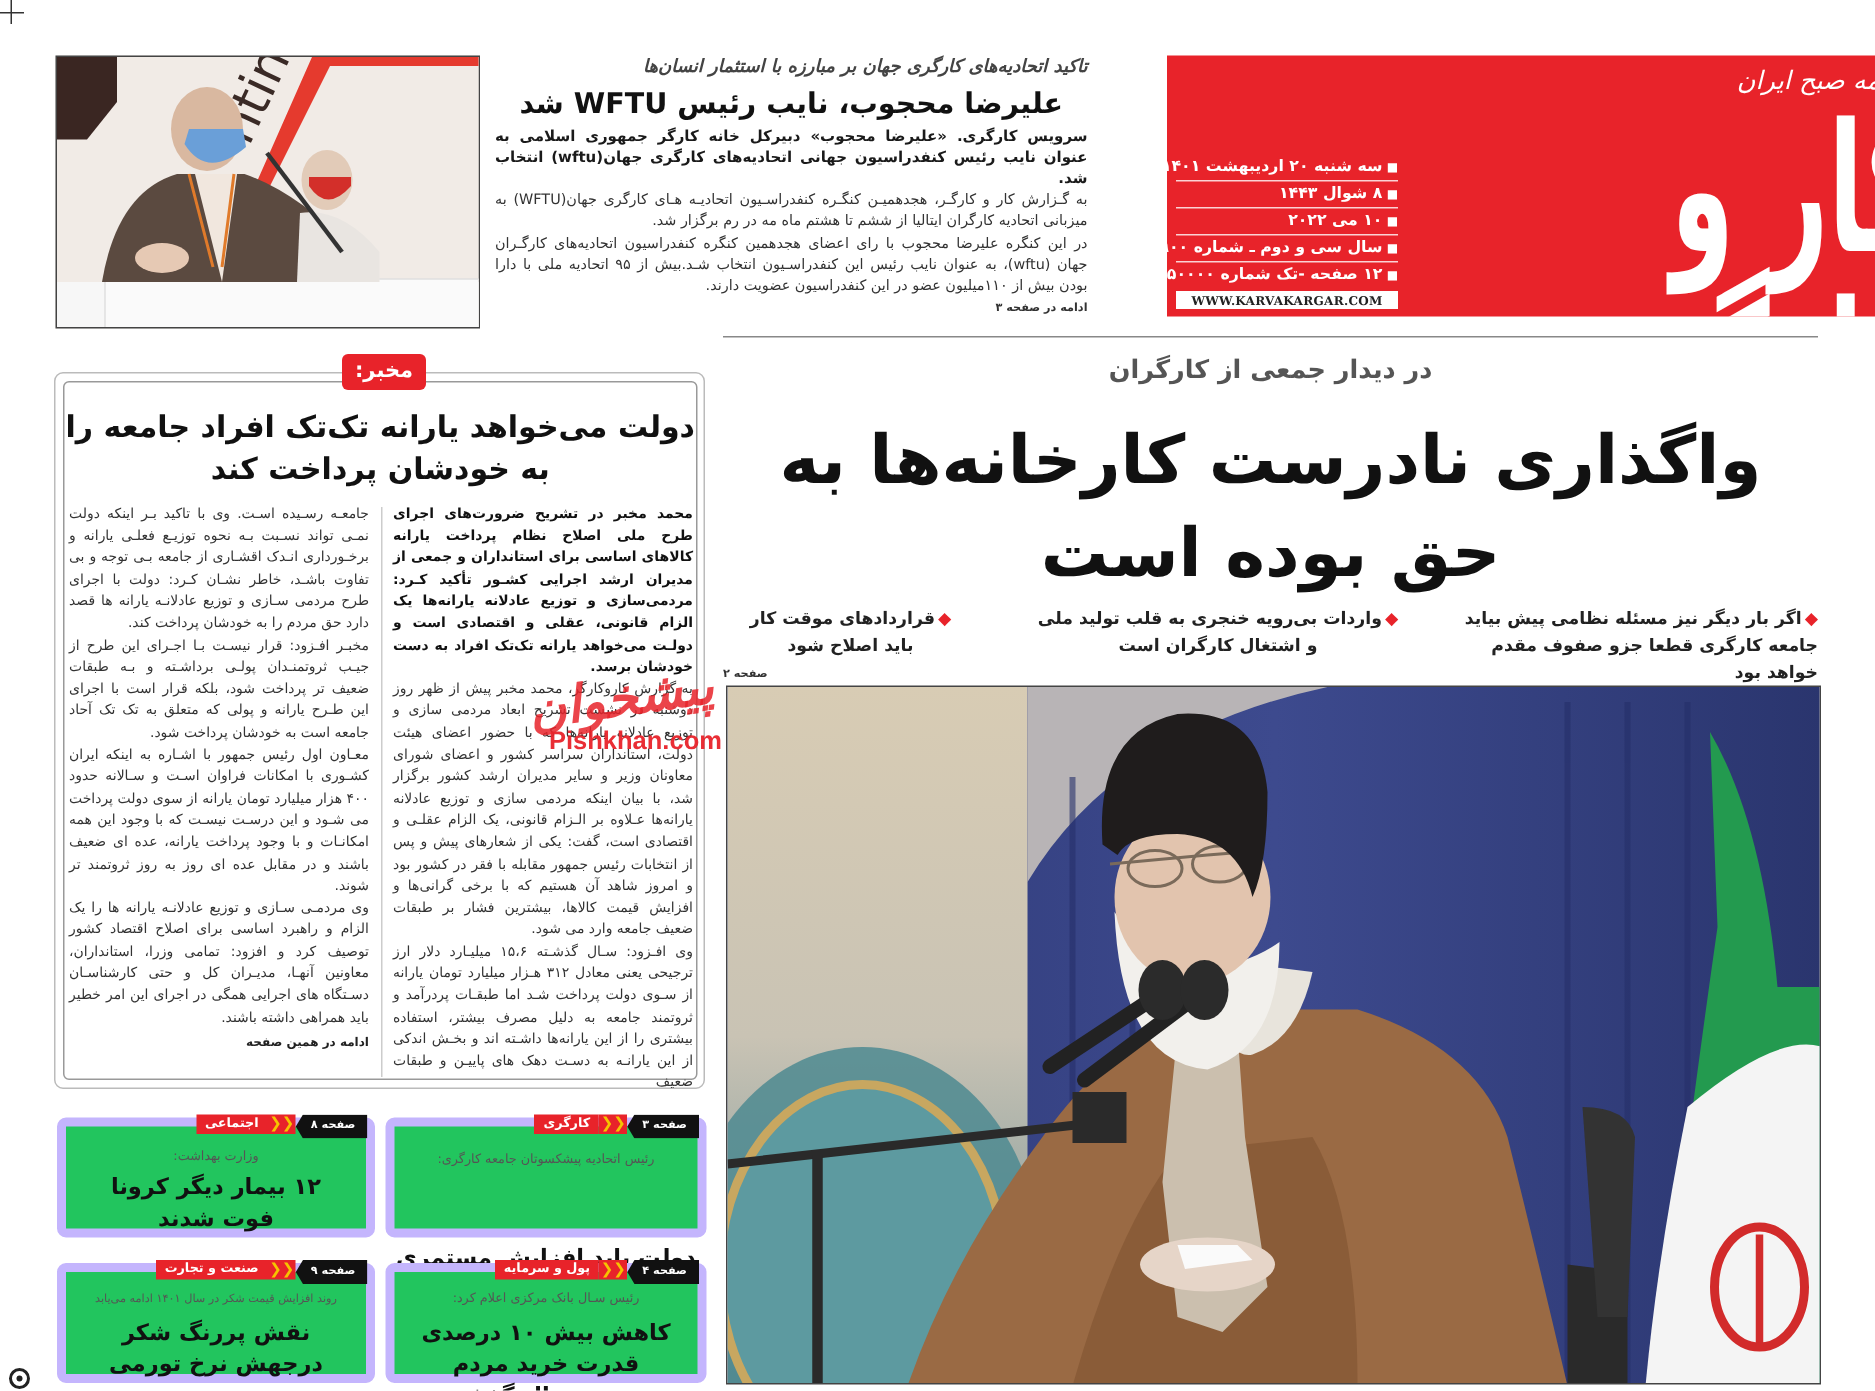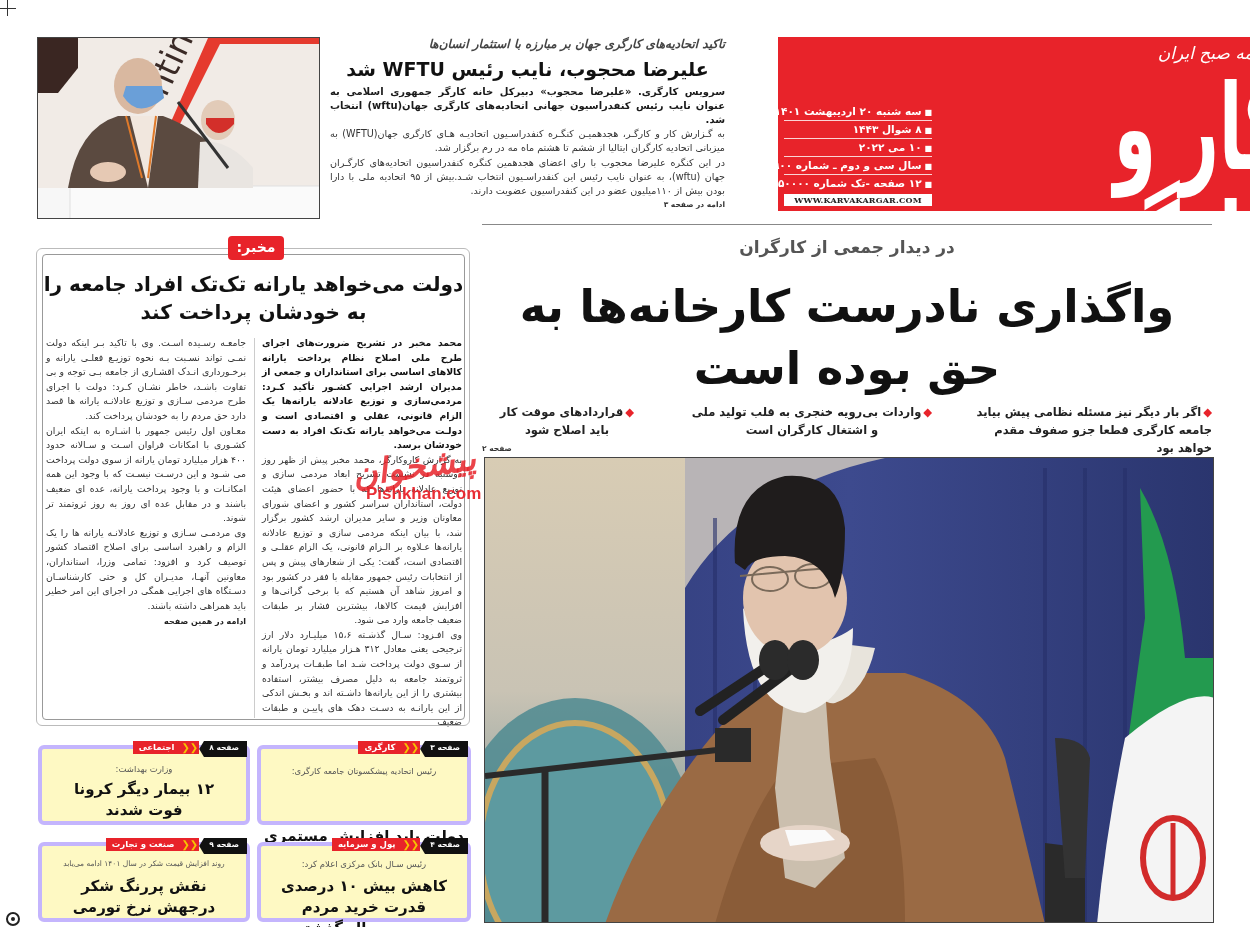--- a/index.html
+++ b/index.html
@@ -58,21 +58,21 @@
   .mk-col-left { left: 46px; top: 336px; width: 200px; }
   .mk-lead { font-weight: bold; color: #111; }
   .mk-cont { font-weight: bold; font-size: 8px; color: #222; margin-top: 2px; }
   .mk-divider { left: 254px; top: 338px; width: 1px; height: 380px; background: #ccc; }
 
   .watermark { left: 366px; top: 445px; width: 110px; direction: ltr; pointer-events: none; }
   .wm-fa { font-family: "DejaVu Serif", serif; font-style: italic; font-weight: bold; font-size: 34px; color: rgba(232,35,42,0.85); direction: rtl; text-align: center; line-height: 40px; transform: rotate(-8deg); }
   .wm-en { font-family: "Liberation Sans", sans-serif; font-weight: bold; font-size: 17px; color: rgba(232,35,42,0.95); line-height: 18px; text-align: center; }
 
   
-  .teaser { border: 4px solid #c4b5fd; border-radius: 6px; background: #fef9c3; text-decoration: underline; }
+  .teaser { border: 6px solid #c4b5fd; border-radius: 6px; background: #22c55e; text-decoration: underline; }
   .tab-strip { position: absolute; height: 13px; display: flex; flex-direction: row-reverse; direction: rtl; align-items: stretch; }
   .tab-sec { background: #e8232a; color: #fff; font-size: 8.5px; font-weight: bold; padding: 0 6px; line-height: 13px; }
   .tab-chev { color: #f5c400; font-size: 10px; font-weight: bold; line-height: 13px; background: #e8232a; padding: 0 1px; }
   .tab-page { background: #111; color: #fff; font-size: 7.5px; font-weight: bold; padding: 0 8px 16px 10px; line-height: 13px; clip-path: polygon(10% 0, 100% 0, 100% 100%, 10% 100%, 0 50%); }
   .tz-kicker { position: absolute; width: 100%; text-align: center; font-size: 8.5px; color: #555; direction: rtl; }
   .tz-title { position: absolute; width: 100%; text-align: center; font-size: 15px; font-weight: bold; line-height: 21px; color: #111; direction: rtl; }
 
   svg { display: block; }
 </style>
 </head>
@@ -224,20 +224,21 @@
 <div class="abs mk-divider"></div>
 
 <div class="abs mk-col mk-col-right">
   <div class="mk-lead">محمد مخبر در تشریح ضرورت‌های اجرای طرح ملی اصلاح نظام پرداخت یارانه کالاهای اساسی برای استانداران و جمعی از مدیران ارشد اجرایی کشـور تأکید کـرد: مردمی‌سازی و توزیع عادلانه یارانه‌ها یک الزام قانونی، عقلی و اقتصادی است و دولـت می‌خواهد یارانه تک‌تک افراد به دست خودشان برسد.</div>
   <div>به گزارش کاروکارگر، محمد مخبر پیش از ظهر روز دوشنبه در نشست تشریح ابعاد مردمی سازی و توزیع عادلانه یارانه‌ها که با حضور اعضای هیئت دولت، استانداران سراسر کشور و اعضای شورای معاونان وزیر و سایر مدیران ارشد کشور برگزار شد، با بیان اینکه مردمی سازی و توزیع عادلانه یارانه‌ها عـلاوه بر الـزام قانونی، یک الزام عقلـی و اقتصادی است، گفت: یکی از شعارهای پیش و پس از انتخابات رئیس جمهور مقابله با فقر در کشور بود و امروز شاهد آن هستیم که با برخی گرانی‌ها و افزایش قیمت کالاها، بیشترین فشار بر طبقات ضعیف جامعه وارد می شود.</div>
   <div>وی افـزود: سـال گذشـته ۱۵،۶ میلیـارد دلار ارز ترجیحی یعنی معادل ۳۱۲ هـزار میلیارد تومان یارانه از سـوی دولت پرداخت شـد اما طبقـات پردرآمد و ثروتمند جامعه به دلیل مصرف بیشتر، استفاده بیشتری را از این یارانه‌ها داشـته اند و بخـش اندکی از این یارانـه به دسـت دهک های پاییـن و طبقات ضعیف</div>
 </div>
 
 <div class="abs mk-col mk-col-left">
   <div>جامعـه رسـیده اسـت. وی با تاکید بـر اینکه دولت نمـی تواند نسـبت بـه نحوه توزیـع فعلـی یارانه و برخـورداری انـدک اقشـاری از جامعه بـی توجه و بی تفاوت باشـد، خاطر نشـان کـرد: دولت با اجرای طرح مردمی سـازی و توزیع عادلانـه یارانه ها قصد دارد حق مردم را به خودشان پرداخت کند.</div>
+  <div>مخبـر افـزود: قرار نیسـت بـا اجـرای این طرح از جیـب ثروتمنـدان پولـی برداشـته و بـه طبقات ضعیف تر پرداخت شود، بلکه قرار است با اجرای این طـرح یارانه و پولی که متعلق به تک تک آحاد جامعه است به خودشان پرداخت شود.</div>
   <div>معـاون اول رئیس جمهور با اشـاره به اینکه ایران کشـوری با امکانات فراوان اسـت و سـالانه حدود ۴۰۰ هزار میلیارد تومان یارانه از سوی دولت پرداخت می شـود و این درسـت نیسـت که با وجود این همه امکانـات و با وجود پرداخت یارانه، عده ای ضعیف باشند و در مقابل عده ای روز به روز ثروتمند تر شوند.</div>
   <div>وی مردمـی سـازی و توزیع عادلانـه یارانه ها را یک الزام و راهبرد اساسی برای اصلاح اقتصاد کشور توصیف کرد و افزود: تمامی وزرا، استانداران، معاونین آنهـا، مدیـران کل و حتی کارشناسـان دسـتگاه های اجرایی همگی در اجرای این امر خطیر باید همراهی داشته باشند.</div>
   <div class="mk-cont">ادامه در همین صفحه</div>
 </div>
 
 <div class="abs watermark">
   <div class="wm-fa">پیشخوان</div>
   <div class="wm-en">Pishkhan.com</div>
 </div>
 

